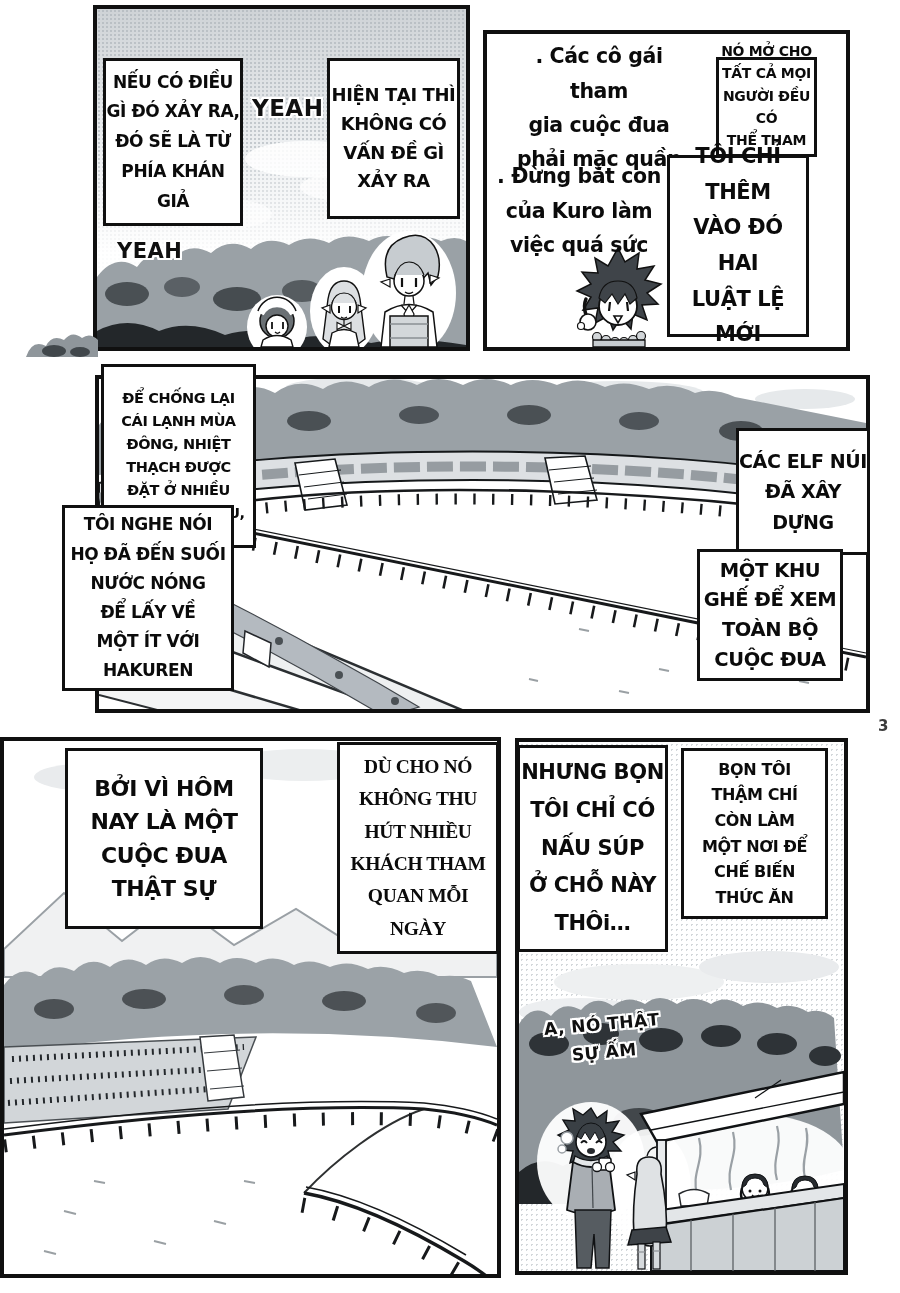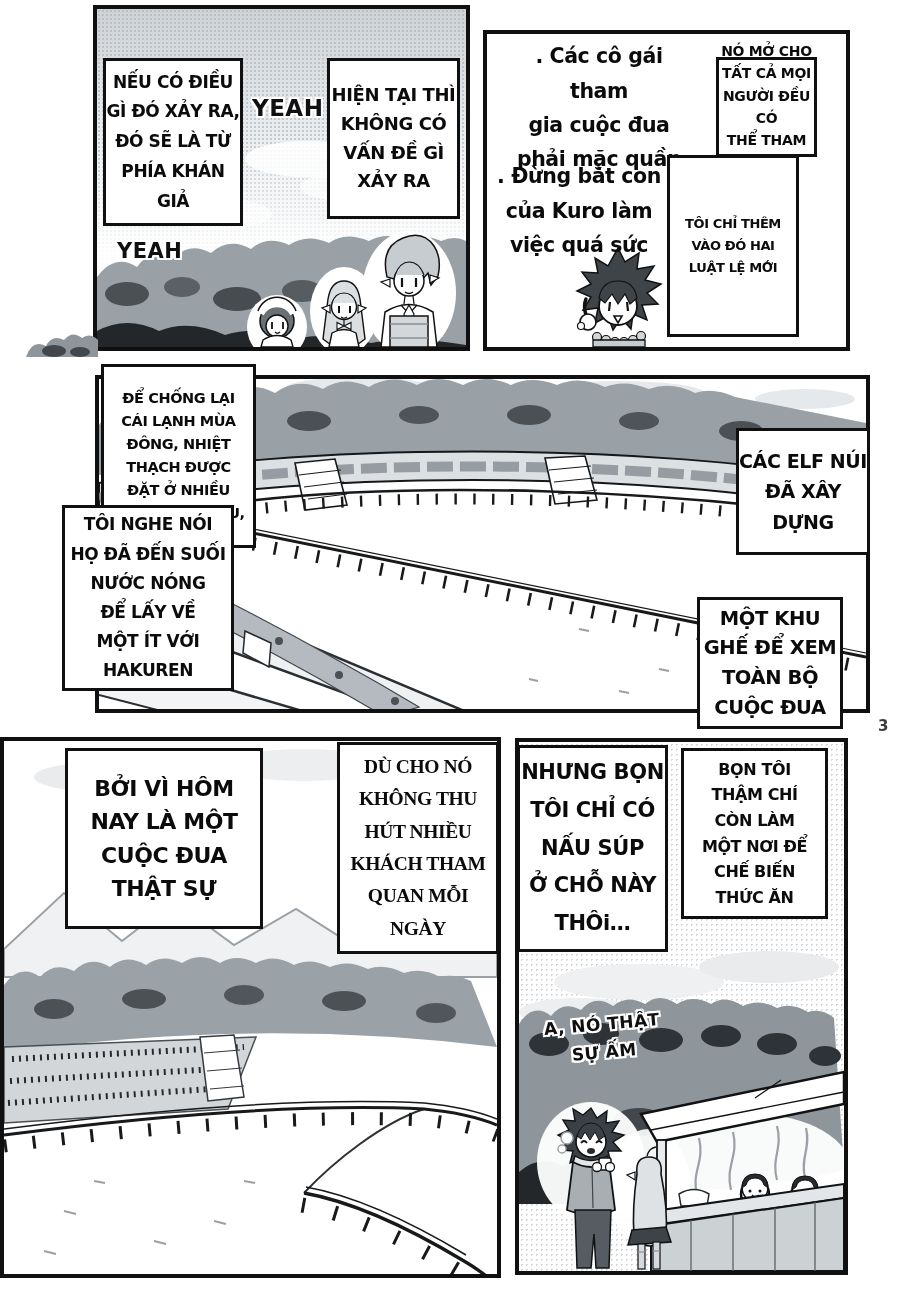--- a/index.html
+++ b/index.html
@@ -18,25 +18,25 @@
         white-space:pre-line;font-weight:bold;color:#0b0b0b;letter-spacing:-0.4px;z-index:3;}
   .shout{position:absolute;font-weight:bold;color:#101010;z-index:3;white-space:pre-line;
          text-shadow:-2px -2px 0 #fff,2px -2px 0 #fff,-2px 2px 0 #fff,2px 2px 0 #fff,
                      0 -2px 0 #fff,0 2px 0 #fff,-2px 0 0 #fff,2px 0 0 #fff;}
   
   #t-a{left:103px;top:58px;width:140px;height:168px;font-size:17px;line-height:1.75;}
   #t-b{left:327px;top:58px;width:133px;height:161px;font-size:18px;line-height:1.6;}
   #t-r1{left:487px;top:52px;width:190px;height:112px;font-size:20.5px;line-height:1.68;border:none;background:transparent;margin-left:17px;}
   #t-r2{left:484px;top:155px;width:190px;height:112px;font-size:20.5px;line-height:1.68;border:none;background:transparent;}
   #t-c{left:716px;top:57px;width:101px;height:100px;font-size:14px;line-height:1.6;letter-spacing:-0.3px;}
-  #t-d{left:667px;top:155px;width:132px;height:182px;font-size:13px;line-height:1.7;}
+  #t-d{left:667px;top:155px;width:142px;height:182px;font-size:21px;line-height:1.7;}
   #t-e{left:101px;top:364px;width:155px;height:184px;font-size:14.5px;line-height:1.58;}
   #t-f{left:62px;top:505px;width:172px;height:186px;font-size:17px;line-height:1.72;}
   #t-g{left:736px;top:428px;width:134px;height:127px;font-size:19px;line-height:1.6;}
-  #t-h{left:697px;top:549px;width:146px;height:132px;font-size:19.5px;line-height:1.52;margin-top:48px;}
+  #t-h{left:697px;top:549px;width:146px;height:132px;font-size:19.5px;line-height:1.52;}
   #t-i{left:65px;top:748px;width:198px;height:181px;font-size:22px;line-height:1.52;}
   #t-j{left:337px;top:742px;width:162px;height:212px;font-size:19.5px;line-height:1.66;font-family:Liberation Serif, serif;}
   #t-k{left:517px;top:745px;width:151px;height:207px;font-size:21px;line-height:1.8;}
   #t-l{left:681px;top:748px;width:147px;height:171px;font-size:16px;line-height:1.6;}
   #yeah-1{left:252px;top:95px;font-size:23px;letter-spacing:0.5px;}
   #yeah-2{left:117px;top:239px;font-size:21px;letter-spacing:0.5px;}
   #speech-warm{left:528px;top:1010px;width:150px;font-size:17px;line-height:1.65;text-align:center;
                transform:rotate(-5deg);letter-spacing:0.5px;}
   #page-num{position:absolute;left:878px;top:717px;font-size:15px;color:#3c3c3c;font-weight:bold;z-index:2;}
   .gutter-art{position:absolute;z-index:2;}

